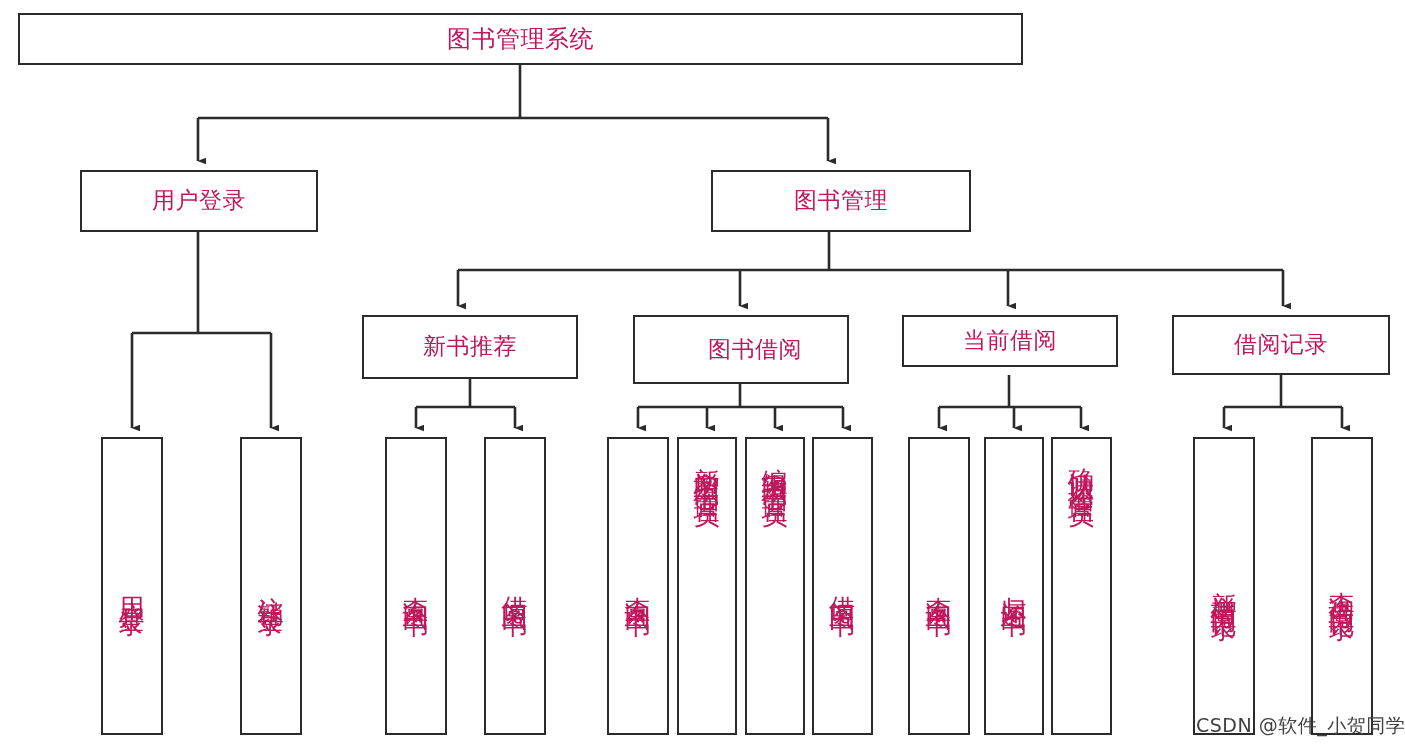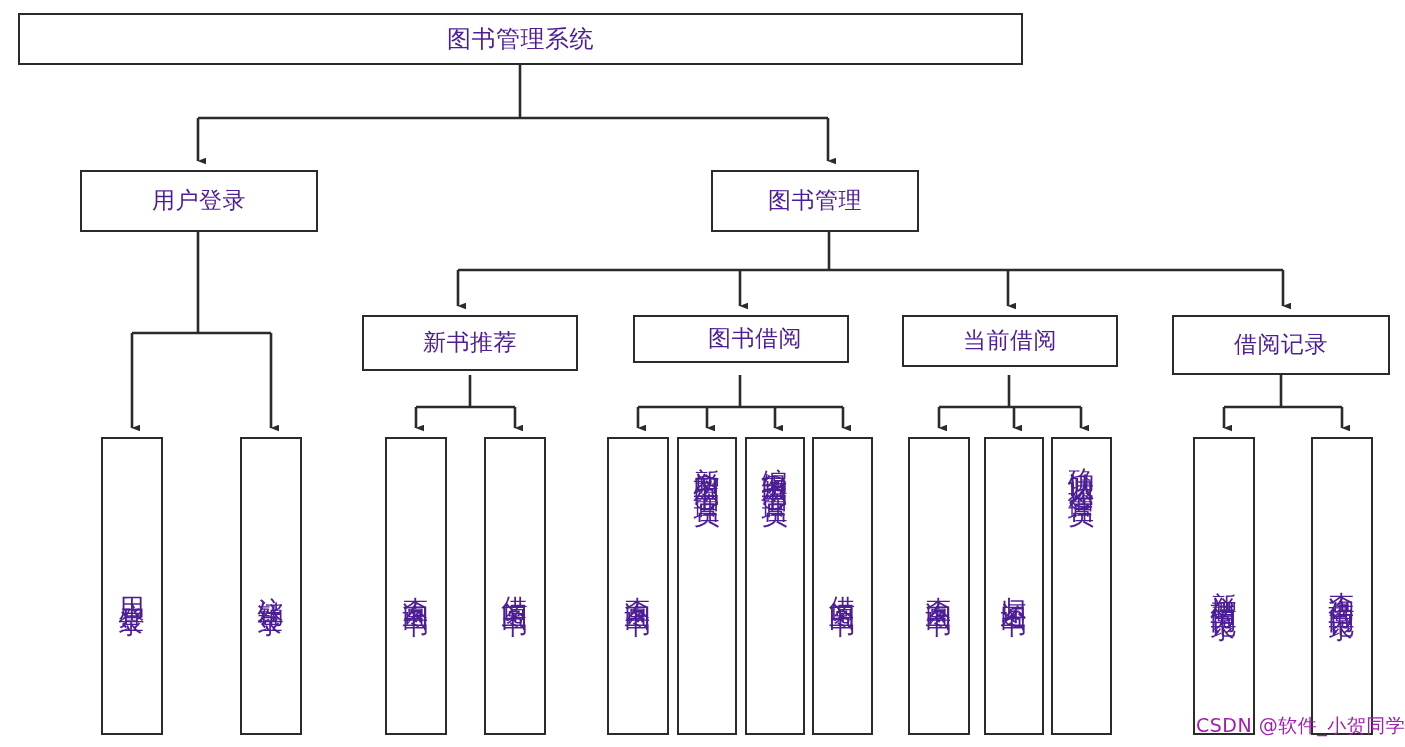--- a/index.html
+++ b/index.html
@@ -28,21 +28,21 @@
     height: 747px;
   }
   .node {
     position: absolute;
     box-sizing: border-box;
     border: 2.5px solid #2b2b2b;
     background: #ffffff;
     display: flex;
     align-items: center;
     justify-content: center;
-    color: #4c1d95;
+    color: #be185d;
   }
   .node .node-label {
     display: block;
     text-align: center;
     line-height: 1.18;
     letter-spacing: 0.5px;
     white-space: nowrap;
   }
   .node.horiz .node-label {
     font-size: 23px;
@@ -126,27 +126,27 @@
       </g>
   </svg>
 
   <div id="nodes-group">
       <div class="node horiz root" style="left: 18px; top: 13px; width: 1005px; height: 52px;">
         <span class="node-label">图书管理系统</span>
       </div>
       <div class="node horiz" style="left: 80px; top: 170px; width: 238px; height: 62px;">
         <span class="node-label">用户登录</span>
       </div>
-      <div class="node horiz" style="left: 711px; top: 170px; width: 208px; height: 62px;">
+      <div class="node horiz" style="left: 711px; top: 170px; width: 260px; height: 62px;">
         <span class="node-label">图书管理</span>
       </div>
-      <div class="node horiz" style="left: 362px; top: 315px; width: 216px; height: 56px;">
+      <div class="node horiz" style="left: 362px; top: 315px; width: 216px; height: 64px;">
         <span class="node-label">新书推荐</span>
       </div>
-      <div class="node horiz" style="left: 633px; top: 315px; width: 216px; height: 48px; padding-left: 28px;">
+      <div class="node horiz" style="left: 633px; top: 315px; width: 216px; height: 69px; padding-left: 28px;">
         <span class="node-label">图书借阅</span>
       </div>
       <div class="node horiz" style="left: 902px; top: 315px; width: 216px; height: 52px;">
         <span class="node-label">当前借阅</span>
       </div>
       <div class="node horiz" style="left: 1172px; top: 315px; width: 218px; height: 60px; align-items: center;">
         <span class="node-label">借阅记录</span>
       </div>
       <div class="node vert centered" style="left: 101px; top: 437px; width: 62px; height: 298px;">
         <span class="node-label">用户登录</span>
@@ -182,15 +182,15 @@
         <span class="node-label">确认归还（管理员）</span>
       </div>
       <div class="node vert centered" style="left: 1193px; top: 437px; width: 62px; height: 298px;">
         <span class="node-label">新增借阅记录</span>
       </div>
       <div class="node vert centered" style="left: 1311px; top: 437px; width: 62px; height: 298px;">
         <span class="node-label">查询借阅记录</span>
       </div>
     </div>
 
-  <div class="watermark" style="left: 1196px; top: 713px; color: #a21caf; text-align: center;">CSDN @软件_小贺同学</div>
+  <div class="watermark" style="left: 1196px; top: 713px; color: #404040; text-align: center;">CSDN @软件_小贺同学</div>
 
 </div>
 
 </body></html>

